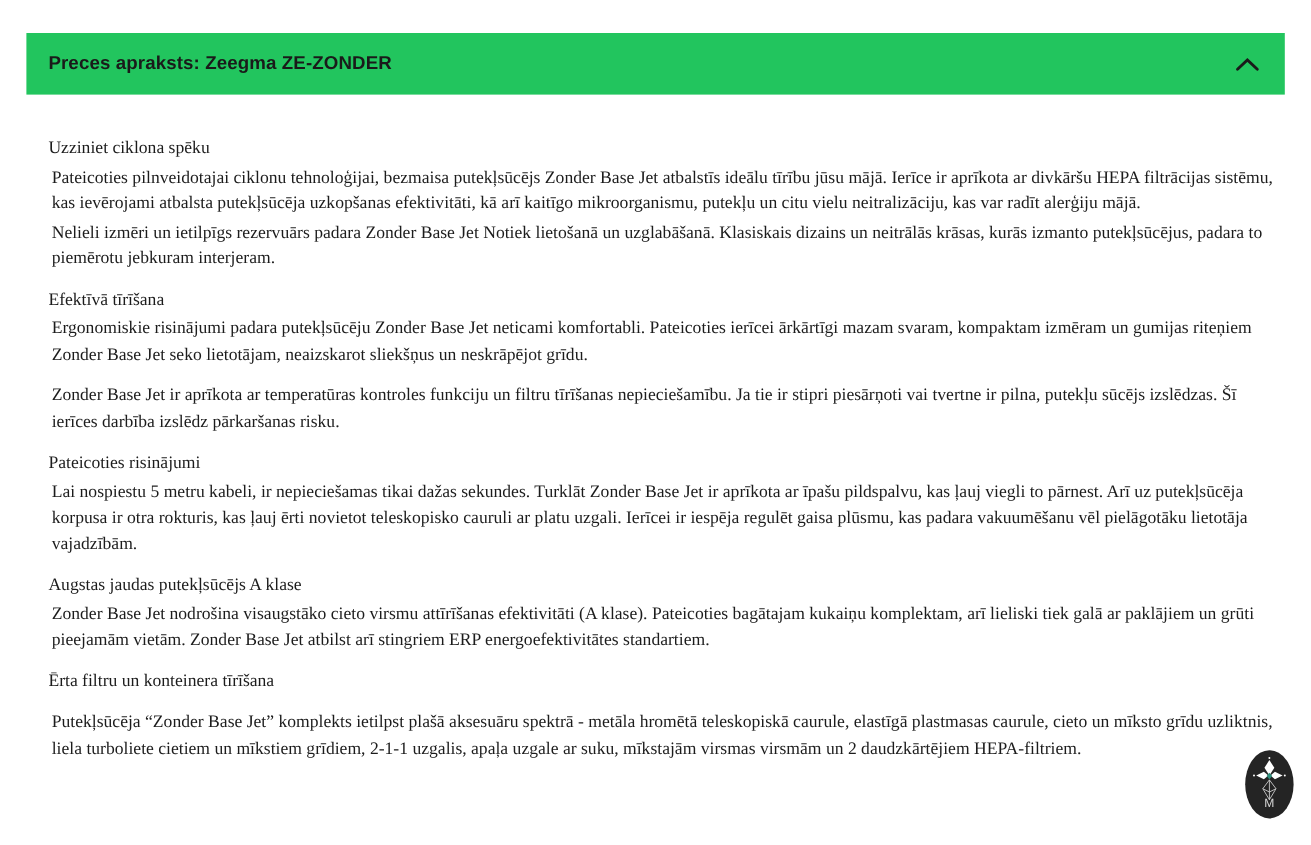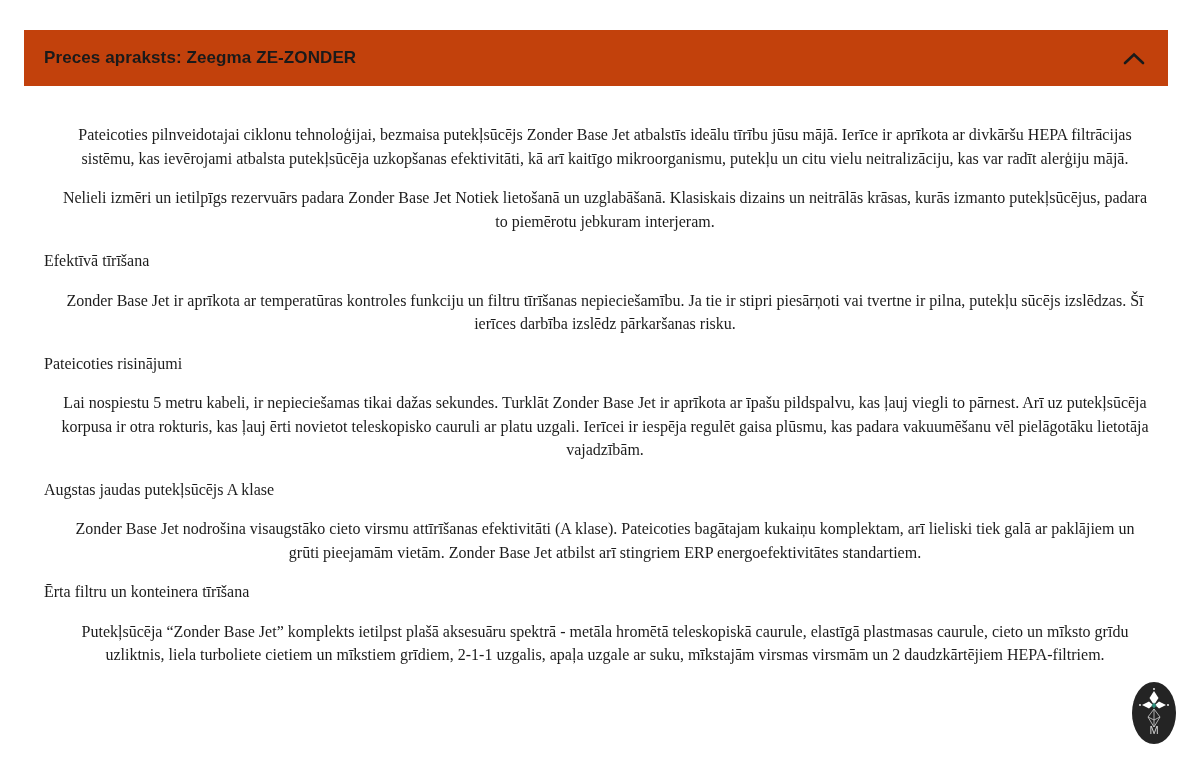--- a/index.html
+++ b/index.html
@@ -12,21 +12,21 @@
   }
   body {
     font-family: "Liberation Serif", serif;
     color: #1c1c1c;
     position: relative;
   }
   
   .accordion-header {
     margin: 30px 24px 0 24px;
     height: 56px;
-    background: #c2410c;
+    background: #22c55e;
     display: flex;
     align-items: center;
     justify-content: space-between;
     padding: 0 22px 0 20px;
     box-sizing: border-box;
     cursor: pointer;
     text-align: right;
   }
   .accordion-title {
     margin: 0;
@@ -50,22 +50,21 @@
     line-height: 23.5px;
     color: #1c1c1c;
   }
   .desc-section {
     margin: 0 0 14px 0;
   }
   .sec-heading {
     font-weight: 400;
   }
   .sec-par {
-    margin: 16px;
-    text-align: center;
+    margin: 3px;
   }
   
   .watermark {
     position: absolute;
     left: 1131px;
     top: 681px;
     width: 46px;
     height: 64px;
   }
 </style>
@@ -77,26 +76,28 @@
   <span class="chevron">
     <svg width="22" height="13" viewBox="0 0 22 13" aria-hidden="true">
       <polyline points="2,11 11,2.5 20,11" fill="none" stroke="#1a1a1a" stroke-width="2.6" stroke-linecap="round" stroke-linejoin="miter"></polyline>
     </svg>
   </span>
 </header>
 
 <main class="description-body">
 
   <section class="desc-section">
+    <div class="sec-heading">Uzziniet ciklona spēku</div>
     <p class="sec-par">Pateicoties pilnveidotajai ciklonu tehnoloģijai, bezmaisa putekļsūcējs Zonder Base Jet atbalstīs ideālu tīrību jūsu mājā. Ierīce ir aprīkota ar divkāršu HEPA filtrācijas sistēmu, kas ievērojami atbalsta putekļsūcēja uzkopšanas efektivitāti, kā arī kaitīgo mikroorganismu, putekļu un citu vielu neitralizāciju, kas var radīt alerģiju mājā.</p>
     <p class="sec-par">Nelieli izmēri un ietilpīgs rezervuārs padara Zonder Base Jet Notiek lietošanā un uzglabāšanā. Klasiskais dizains un neitrālās krāsas, kurās izmanto putekļsūcējus, padara to piemērotu jebkuram interjeram.</p>
   </section>
 
   <section class="desc-section">
     <div class="sec-heading">Efektīvā tīrīšana</div>
+    <p class="sec-par">Ergonomiskie risinājumi padara putekļsūcēju Zonder Base Jet neticami komfortabli. Pateicoties ierīcei ārkārtīgi mazam svaram, kompaktam izmēram un gumijas riteņiem Zonder Base Jet seko lietotājam, neaizskarot sliekšņus un neskrāpējot grīdu.</p>
   </section>
 
   <section class="desc-section">
     <p class="sec-par">Zonder Base Jet ir aprīkota ar temperatūras kontroles funkciju un filtru tīrīšanas nepieciešamību. Ja tie ir stipri piesārņoti vai tvertne ir pilna, putekļu sūcējs izslēdzas. Šī ierīces darbība izslēdz pārkaršanas risku.</p>
   </section>
 
   <section class="desc-section">
     <div class="sec-heading">Pateicoties risinājumi</div>
     <p class="sec-par">Lai nospiestu 5 metru kabeli, ir nepieciešamas tikai dažas sekundes. Turklāt Zonder Base Jet ir aprīkota ar īpašu pildspalvu, kas ļauj viegli to pārnest. Arī uz putekļsūcēja korpusa ir otra rokturis, kas ļauj ērti novietot teleskopisko cauruli ar platu uzgali. Ierīcei ir iespēja regulēt gaisa plūsmu, kas padara vakuumēšanu vēl pielāgotāku lietotāja vajadzībām.</p>
   </section>

